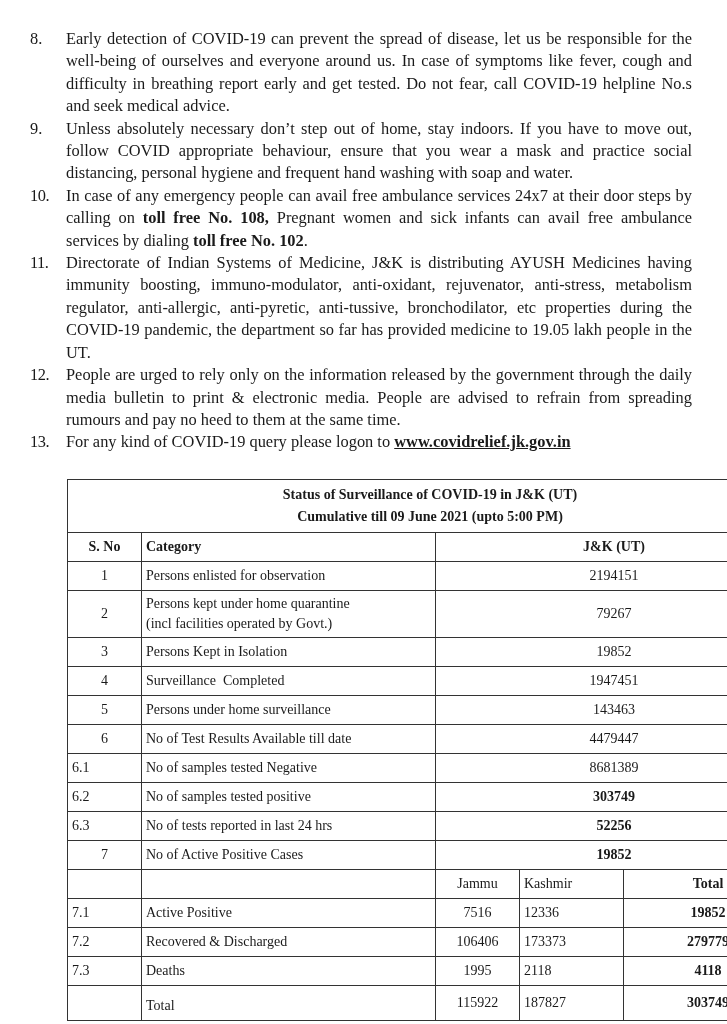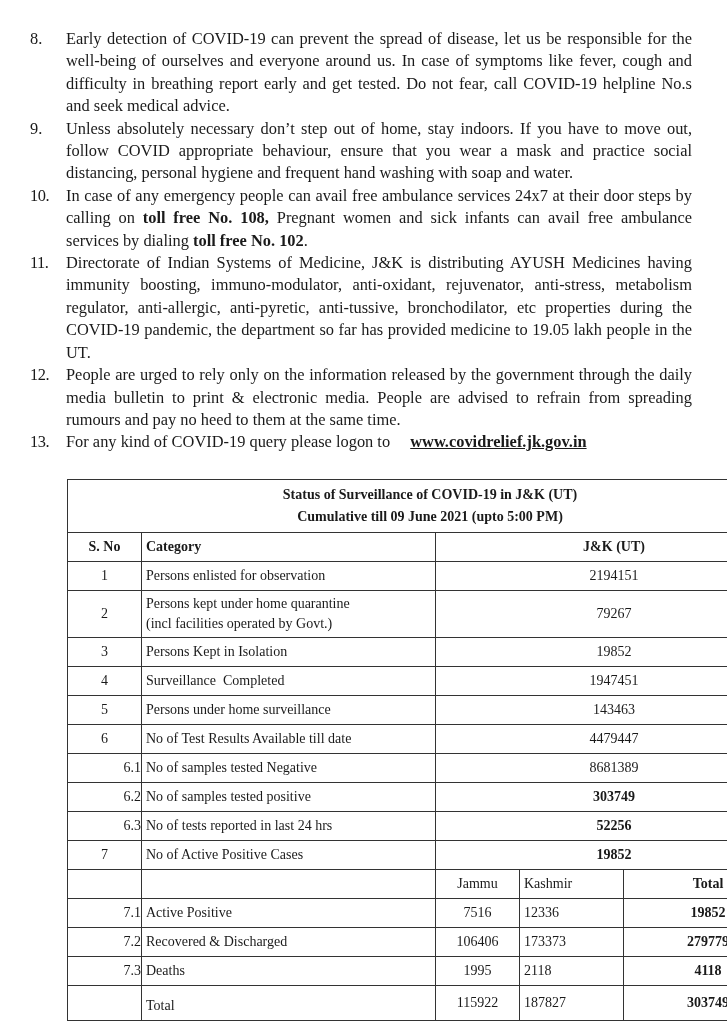--- a/index.html
+++ b/index.html
@@ -10,32 +10,32 @@
     }
     .list {
       position: absolute; left: 30px; top: 28px; width: 662px;
       font-size: 16.4px; line-height: 22.4px;
     }
     .item { display: flex; margin-bottom: 0; }
     .num { width: 36px; flex: 0 0 36px; text-align: left; }
     .num.two { width: 36px; letter-spacing: -0.5px; }
     .text { flex: 1; text-align: justify; }
     .text b { font-weight: bold; }
-    .link { font-weight: bold; text-decoration: underline; margin-left: 16px; }
+    .link { font-weight: bold; text-decoration: underline; }
 
     table.status {
       position: absolute; left: 67px; top: 479px; width: 726px;
       border-collapse: collapse; font-size: 14px;
     }
     table.status td {
       border: 1px solid #333; padding: 0 4px; height: 28px; line-height: 20px;
     }
     .title-cell { text-align: center; font-weight: bold; height: 52px !important; line-height: 22px !important; }
     .c-sno { width: 65px; text-align: center; }
-    .c-sno.sub { text-align: right; padding-right: 0; }
+    .c-sno.sub { text-align: left; padding-right: 0; }
     .c-cat { width: 285px; margin-left: 16px; }
     .c-val { text-align: center; }
     .bold { font-weight: bold; }
     .hdr { font-weight: bold; }
     .c-j { width: 75px; text-align: center; font-weight: normal; }
     .c-k { width: 95px; text-align: left; font-weight: normal; }
     .c-t { text-align: center; font-weight: bold; }
     tr.tall td { height: 46px; }
   </style>
 </head>

